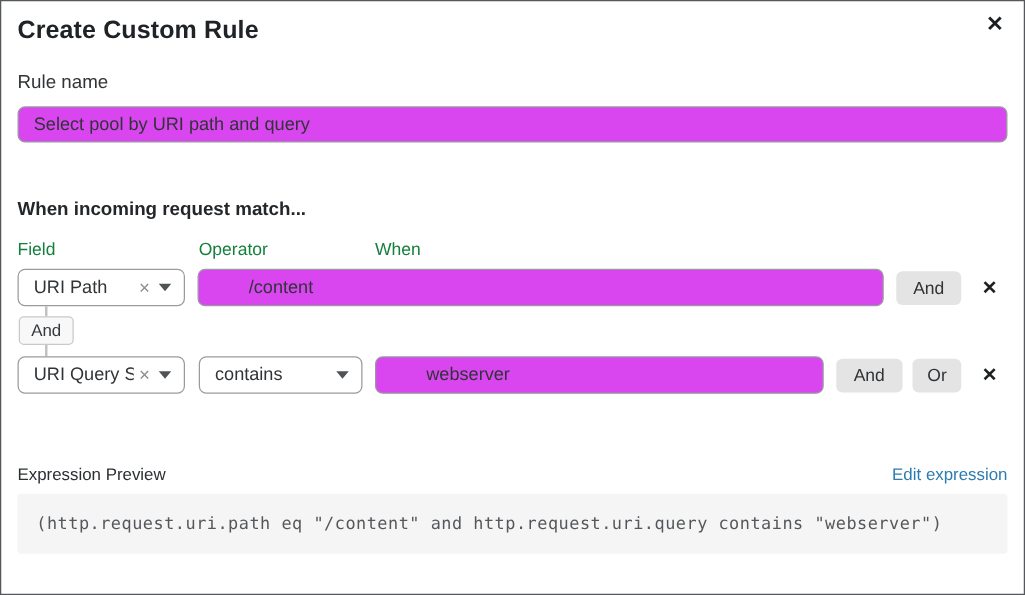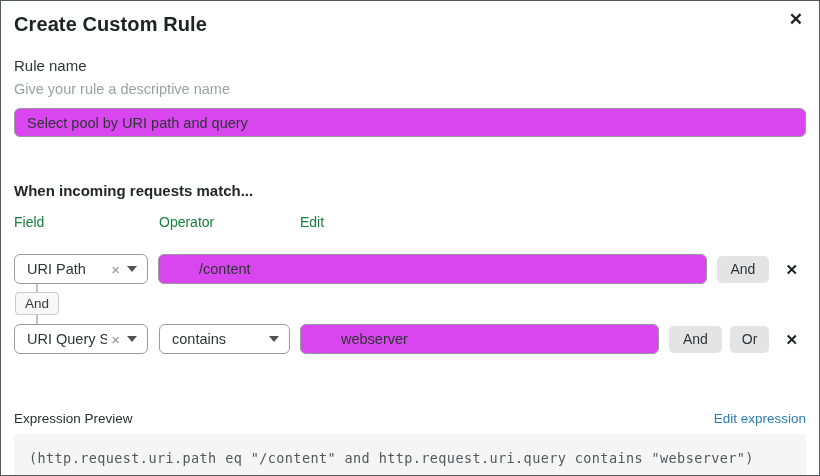--- a/index.html
+++ b/index.html
@@ -76,21 +76,21 @@
     margin-top: 15px;
     font-size: 14px;
     color: #15803d;
   }
   .col-labels .col-field    { width: 134px; }
   .col-labels .col-operator { width: 131px; margin-left: 11px; }
   .col-labels .col-value    { flex: 1; margin-left: 10px; }
   .cond-row {
     display: flex;
     align-items: center;
-    margin-top: 24px;
+    margin-top: 8px;
     height: 30px;
   }
   .select {
     height: 30px;
     border: 1px solid #989ca0;
     border-radius: 6px;
     background: #fff;
     display: flex;
     align-items: center;
     padding: 0 10px 0 12px;
@@ -208,29 +208,28 @@
 <body>
 
 <div class="modal">
 
   <h1 class="dialog-title">Create Custom Rule</h1>
   <button class="close-btn">
     <span>✕</span>
   </button>
 
   <div class="rule-name-label">Rule name</div>
-  <div class="rule-name-helper">Give your rule a descriptive name</div>
   <input class="text-input" type="text" value="Select pool by URI path and query" style="">
 
-  <div class="match-heading">When incoming requests match...</div>
+  <div class="match-heading">When incoming request match...</div>
 
   <div class="col-labels">
     <div class="col-field">Field</div>
     <div class="col-operator">Operator</div>
-    <div class="col-value">Edit</div>
+    <div class="col-value">When</div>
   </div>
 
   <div class="cond-row">
     <div class="select field-w">
       <span class="select-text">URI Path</span>
       <span class="clear-x">×</span>
       <span class="caret"></span>
     </div>
     <input class="text-input value-input" type="text" value="/content" style="">
     <button class="gray-btn">And</button>

